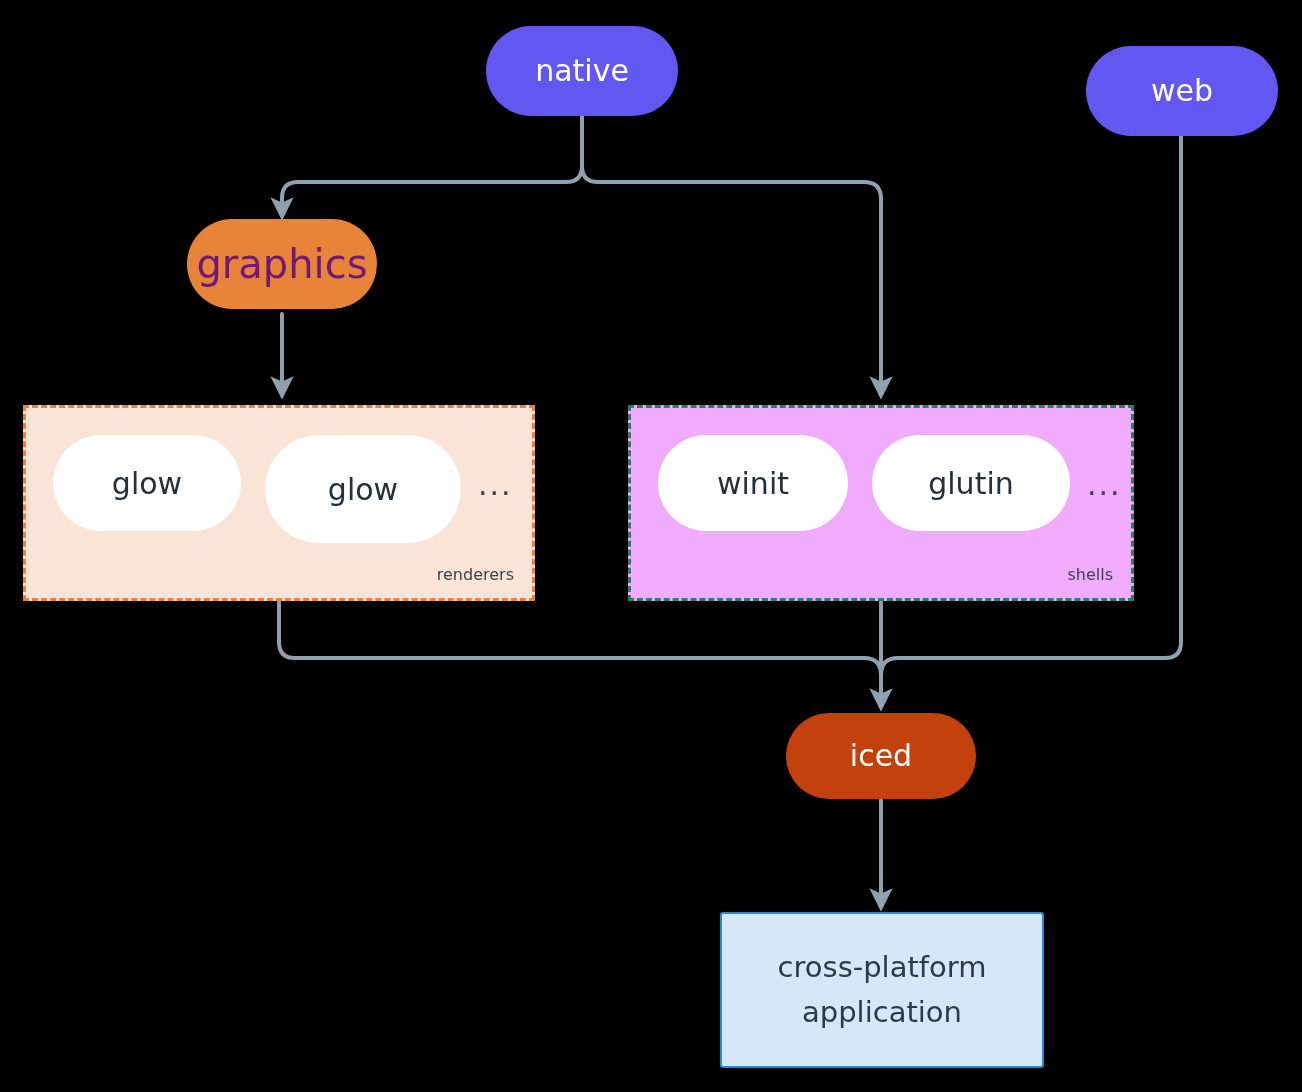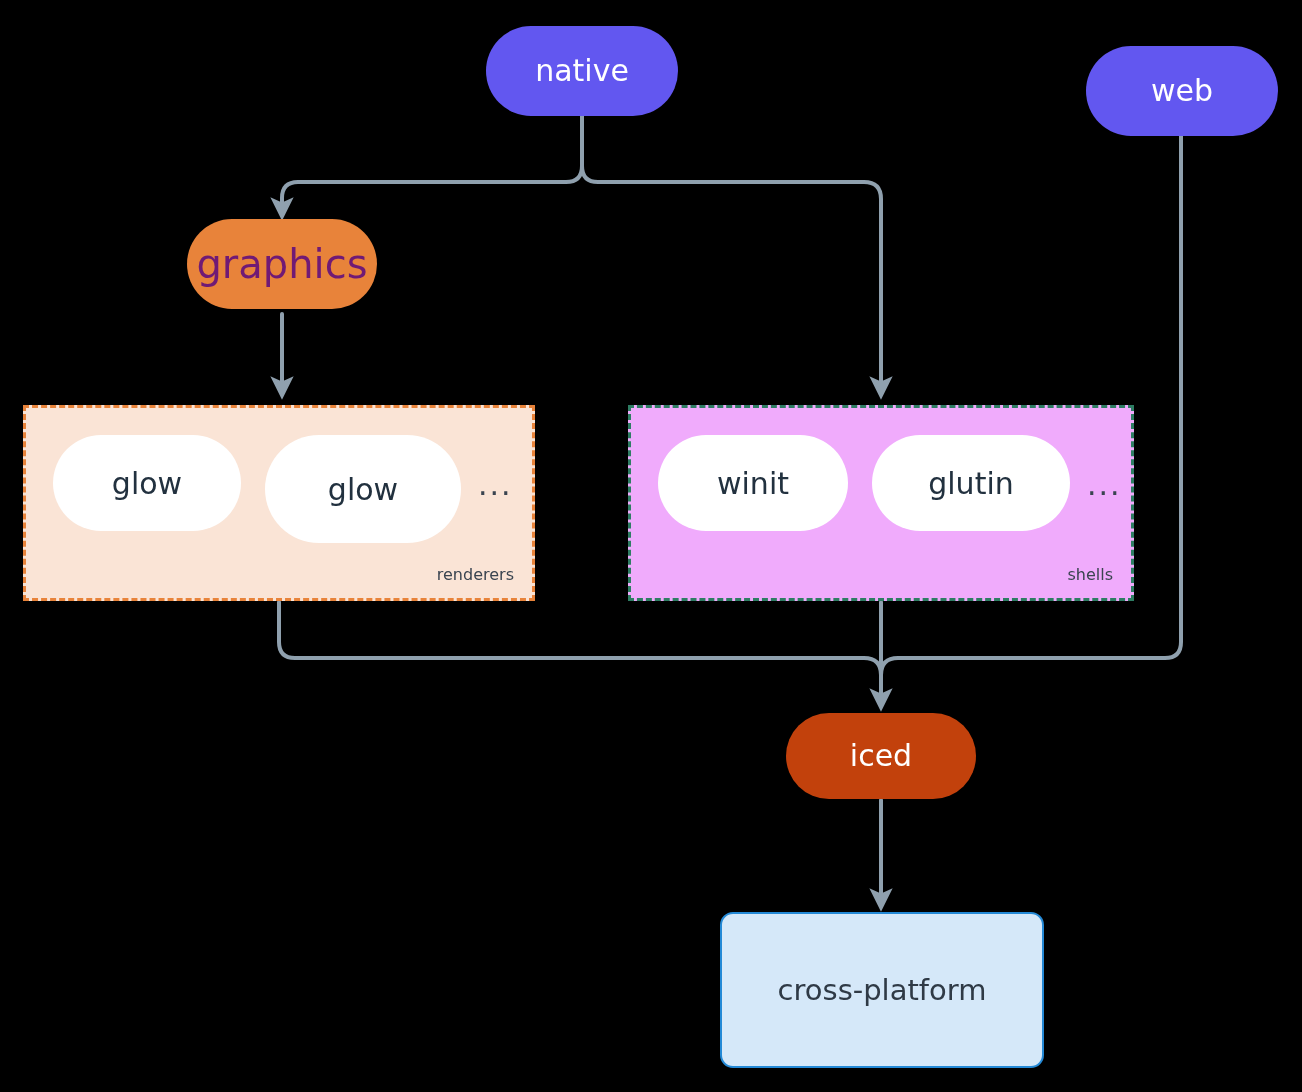--- a/index.html
+++ b/index.html
@@ -47,21 +47,21 @@
   }
   .node-iced {
     background: #c2410c;
     color: #ffffff;
     font-size: 30px;
   }
   .node-app {
     background: #D5E8F9;
     color: #2F3A46;
     border: 2px solid #2489D6;
-    border-radius: 13px;
+    border-radius: 3px;
     font-size: 29px;
     flex-direction: column;
     line-height: 1.55;
   }
   .group {
     position: absolute;
     box-sizing: border-box;
   }
   .group-renderers {
     background: #FAE4D6;
@@ -156,15 +156,16 @@
     <div class="ellipsis" style="left:456px; top:62px;">...</div>
     <div class="group-label" style="right:18px; bottom:14px;text-align:right;">shells</div>
   </div>
 
   <div class="node pill node-iced" style="left:786px; top:713px; width:190px; height:86px;">
     <span>iced</span>
   </div>
 
   <div class="node node-app" style="left:720px; top:912px; width:324px; height:156px;">
     <span>cross-platform</span>
+    <span>application</span>
   </div>
 
 </div>
 
 </body></html>

